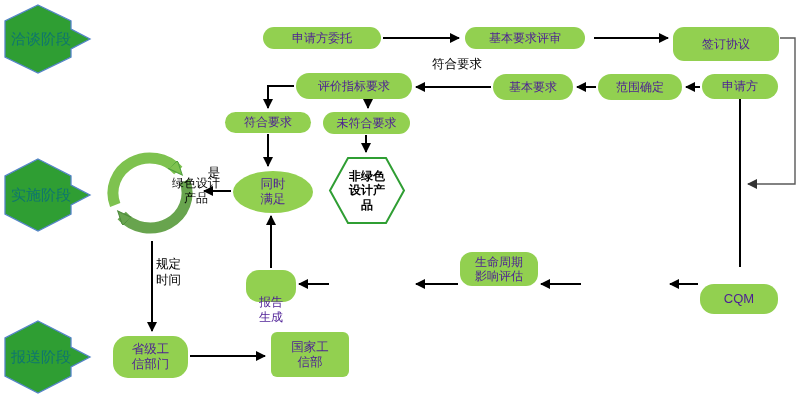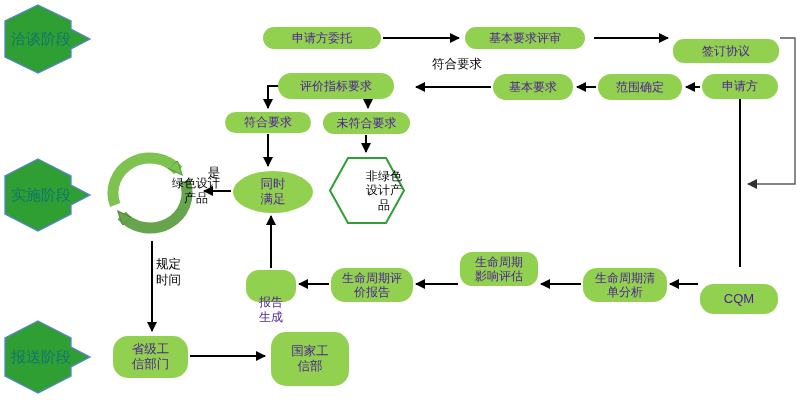--- a/index.html
+++ b/index.html
@@ -10,21 +10,21 @@
   .layer{position:absolute;left:0;top:0;}
   .pill{
     position:absolute;background:var(--node-fill,#92d050);
     display:flex;align-items:center;justify-content:center;text-align:center;
     font-size:12px;line-height:1.18;color:#4c1d95;
   }
   .pill > span{display:block;}
   .hexphase{position:absolute;display:flex;align-items:center;justify-content:center;}
   .hexphase svg{position:absolute;left:0;top:0;}
   .hexphase .lbl{position:relative;font-size:15px;color:#0f766e;margin-right:14px;white-space:nowrap;}
-  .hexnode{position:absolute;display:flex;align-items:center;justify-content:flex-end;text-align:center;}
+  .hexnode{position:absolute;display:flex;align-items:center;justify-content:center;text-align:center;font-weight:bold;}
   .hexnode svg{position:absolute;left:0;top:0;}
   .hexnode .lbl{position:relative;font-size:12px;line-height:1.2;width:44px;}
   .edge-label{position:absolute;font-size:12.5px;line-height:1.25;text-align:center;color:#000;}
   .cycle-text{position:absolute;font-size:12px;line-height:1.25;text-align:center;color:#000;margin-left:46px;}
 </style>
 </head>
 <body>
 
 <div class="stage">
 
@@ -99,25 +99,25 @@
     </svg>
     <span class="lbl">报送阶段</span>
   </div>
 
   <div class="pill" style="left:263px;top:27px;width:118px;height:22px;border-radius:11px;">
     <span>申请方委托</span>
   </div>
   <div class="pill" style="left:465px;top:27px;width:120px;height:22px;border-radius:11px;">
     <span>基本要求评审</span>
   </div>
-  <div class="pill" style="left:673px;top:39px;width:106px;height:24px;border-radius:11px;">
+  <div class="pill" style="left:673px;top:27px;width:106px;height:34px;border-radius:11px;">
     <span>签订协议</span>
   </div>
 
-  <div class="pill" style="left:278px;top:73px;width:116px;height:26px;border-radius:13px;">
+  <div class="pill" style="left:296px;top:73px;width:116px;height:26px;border-radius:13px;">
     <span>评价指标要求</span>
   </div>
   <div class="pill" style="left:493px;top:74px;width:80px;height:26px;border-radius:13px;">
     <span>基本要求</span>
   </div>
   <div class="pill" style="left:598px;top:74px;width:84px;height:26px;border-radius:13px;">
     <span>范围确定</span>
   </div>
   <div class="pill" style="left:702px;top:74px;width:76px;height:25px;border-radius:12.5px;">
     <span>申请方</span>
@@ -141,37 +141,31 @@
     <span class="lbl">非绿色设计产品</span>
   </div>
 
   <div class="cycle-text" style="left:122px;top:176px;width:56px;">
     <span style="display:block;">绿色设计产品</span>
   </div>
 
   <div class="pill" style="left:246px;top:270px;width:50px;height:32px;border-radius:13px;">
     <span style="width:26px;margin-top:47px;">报告生成</span>
   </div>
-  <div class="pill" style="left:331px;top:268px;width:82px;height:34px;border-radius:14px;">
-    <span style="width:62px;">生命周期评价报告</span>
-  </div>
   <div class="pill" style="left:460px;top:252px;width:78px;height:34px;border-radius:12px;">
     <span style="width:50px;">生命周期影响评估</span>
-  </div>
-  <div class="pill" style="left:583px;top:268px;width:84px;height:34px;border-radius:14px;">
-    <span style="width:62px;">生命周期清单分析</span>
   </div>
   <div class="pill" style="left:700px;top:284px;width:78px;height:30px;border-radius:14px;font-size:13px;">
     <span>CQM</span>
   </div>
 
   <div class="pill" style="left:113px;top:336px;width:75px;height:42px;border-radius:15px;font-size:12.5px;">
     <span style="width:40px;">省级工信部门</span>
   </div>
-  <div class="pill" style="left:271px;top:332px;width:78px;height:54px;border-radius:15px;font-size:12.5px;">
+  <div class="pill" style="left:271px;top:332px;width:78px;height:45px;border-radius:6px;font-size:12.5px;">
     <span style="width:40px;">国家工信部</span>
   </div>
 
   <div class="edge-label" style="left:424px;top:57px;width:66px;">符合要求</div>
   <div class="edge-label" style="left:205px;top:165px;width:18px;font-size:13px;">是</div>
   <div class="edge-label" style="left:156px;top:257px;width:30px;text-align:left;">
     <span style="display:block;width:28px;">规定时间</span>
   </div>
 
 </div>

